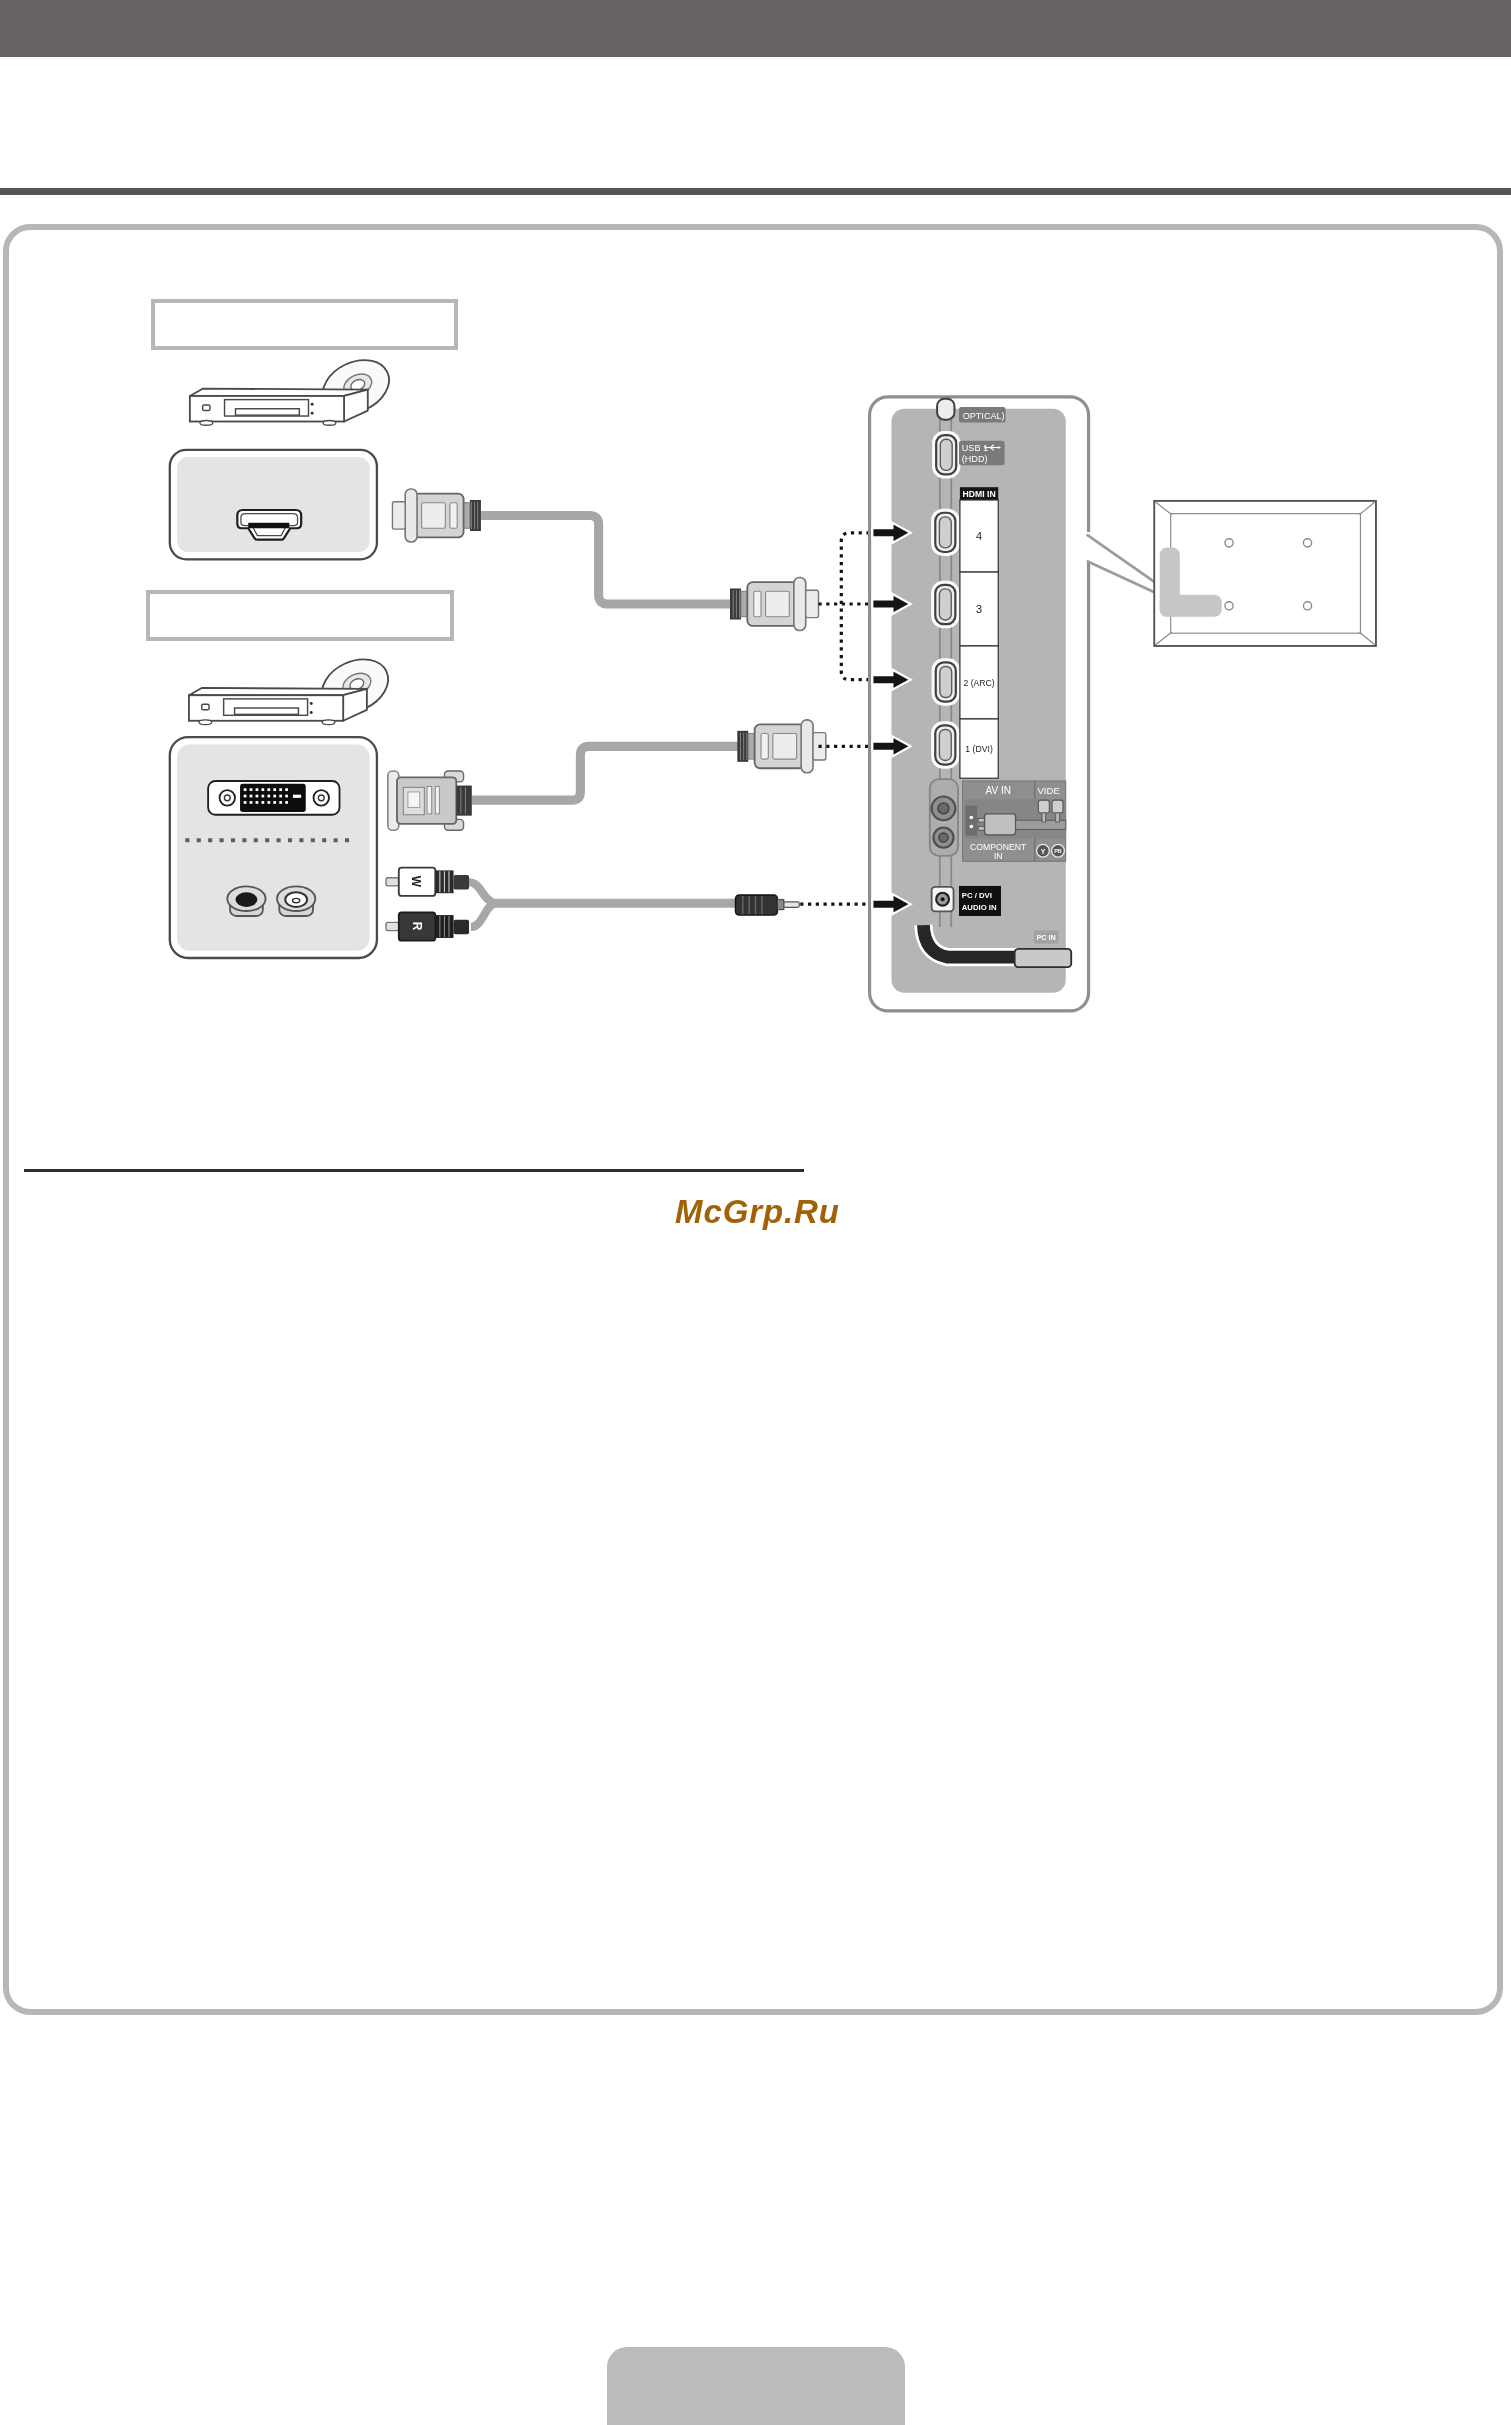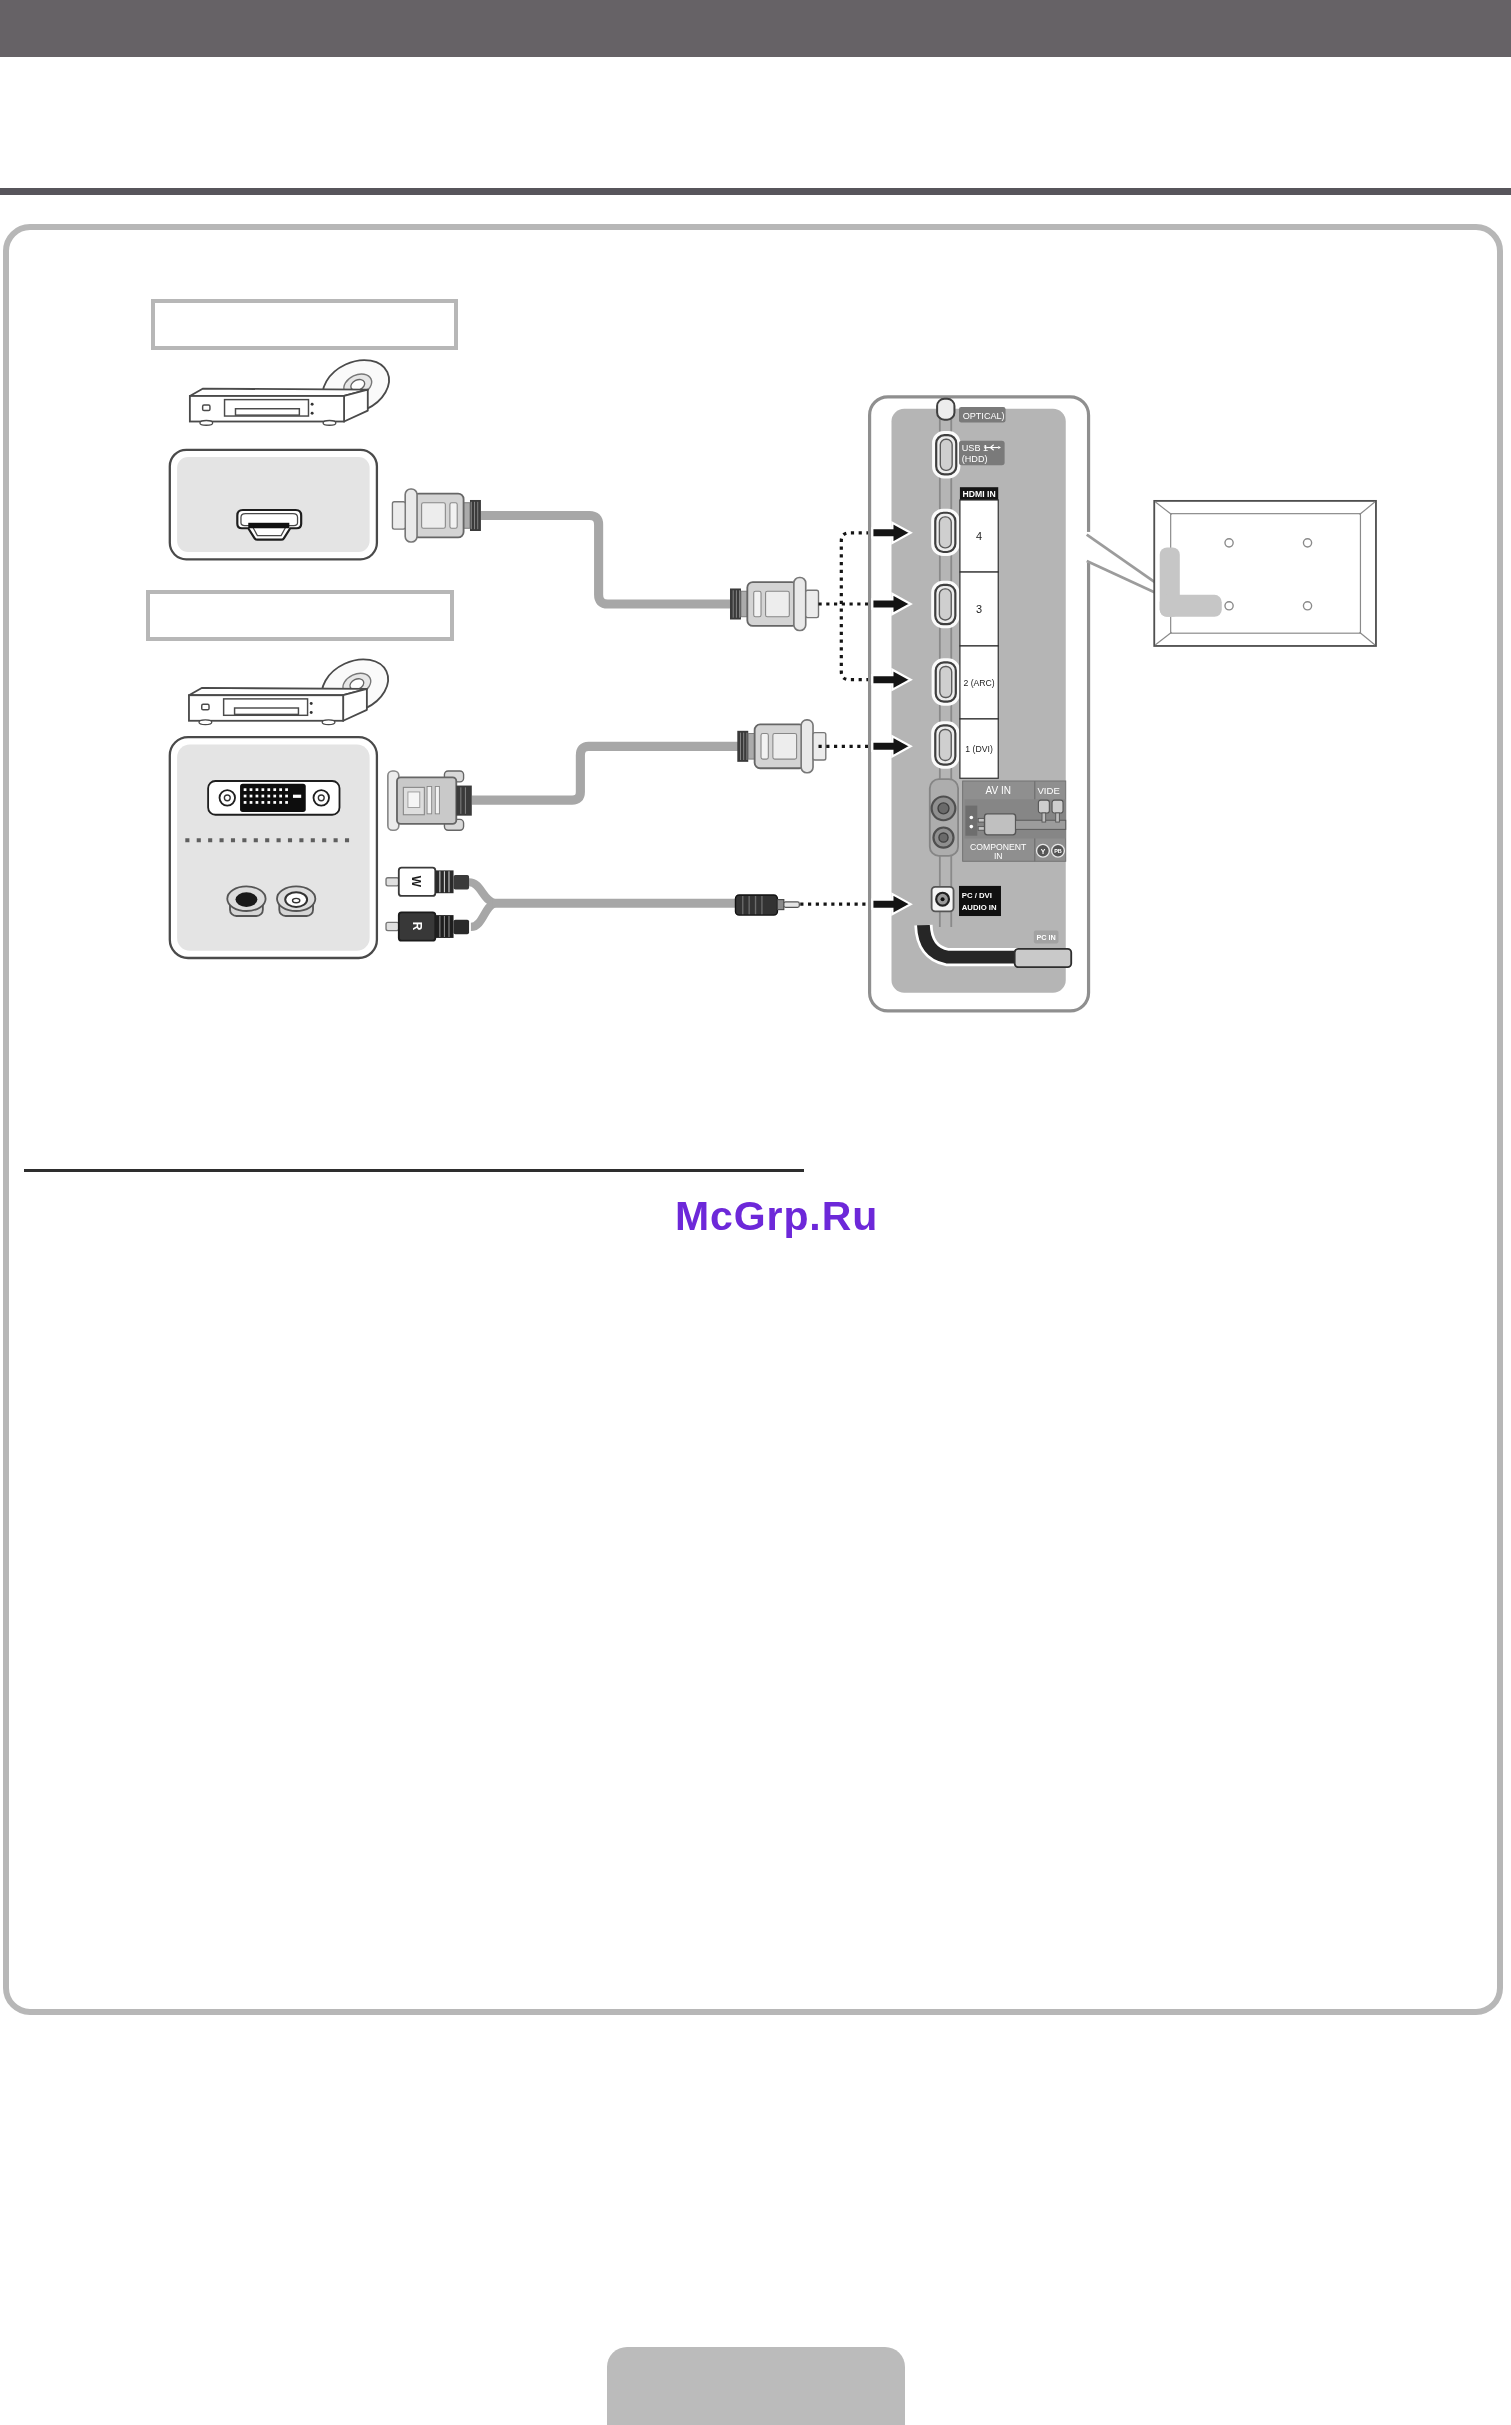--- a/index.html
+++ b/index.html
@@ -16,22 +16,22 @@
   }
   .section-title-box{
     background:#ffffff;border:4.6px solid #b7b7b7;box-sizing:border-box;
     font-size:22px;color:#333;display:flex;align-items:center;padding-left:12.8px;
   }
   #section-title-box-1{left:151px;top:299px;width:307px;height:51px;}
   #section-title-box-2{left:146px;top:590px;width:308px;height:51px;}
   #section-divider{left:24px;top:1169px;width:780px;height:2.7px;background:#2e2e2e;}
   #watermark{
     left:675px;top:1193px;width:201px;
-    font-size:41px;font-weight:bold;letter-spacing:0.9px;
-    color:#6d28d9;white-space:nowrap;
+    font-size:33px;font-weight:bold;font-style:italic;letter-spacing:0.9px;
+    color:#a16207;white-space:nowrap;
   }
   #bottom-tab{
     left:607px;top:2347px;width:298px;height:78px;background:#bbbbbb;
     border-radius:20px 20px 0 0;
   }
   #diagram{left:0;top:0;}
   svg text{font-family:"Liberation Sans", sans-serif;}
   .lbl-w{fill:#ffffff;}
   .lbl-d{fill:#1c1c1c;}
 </style>

